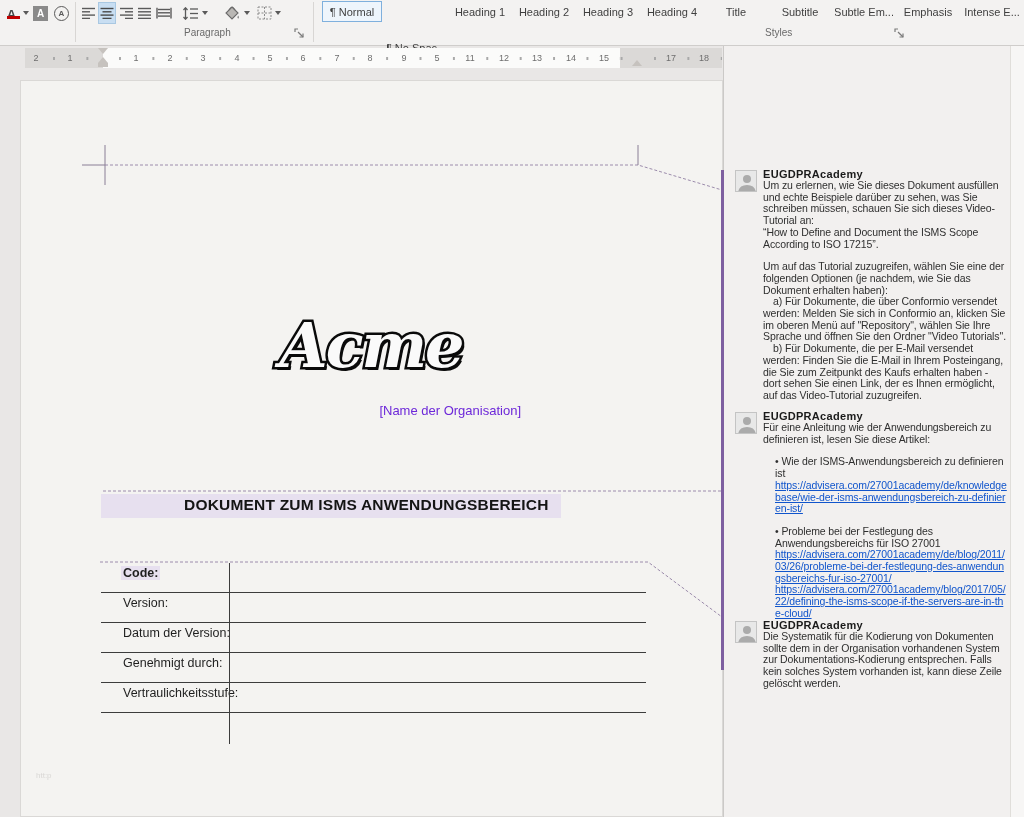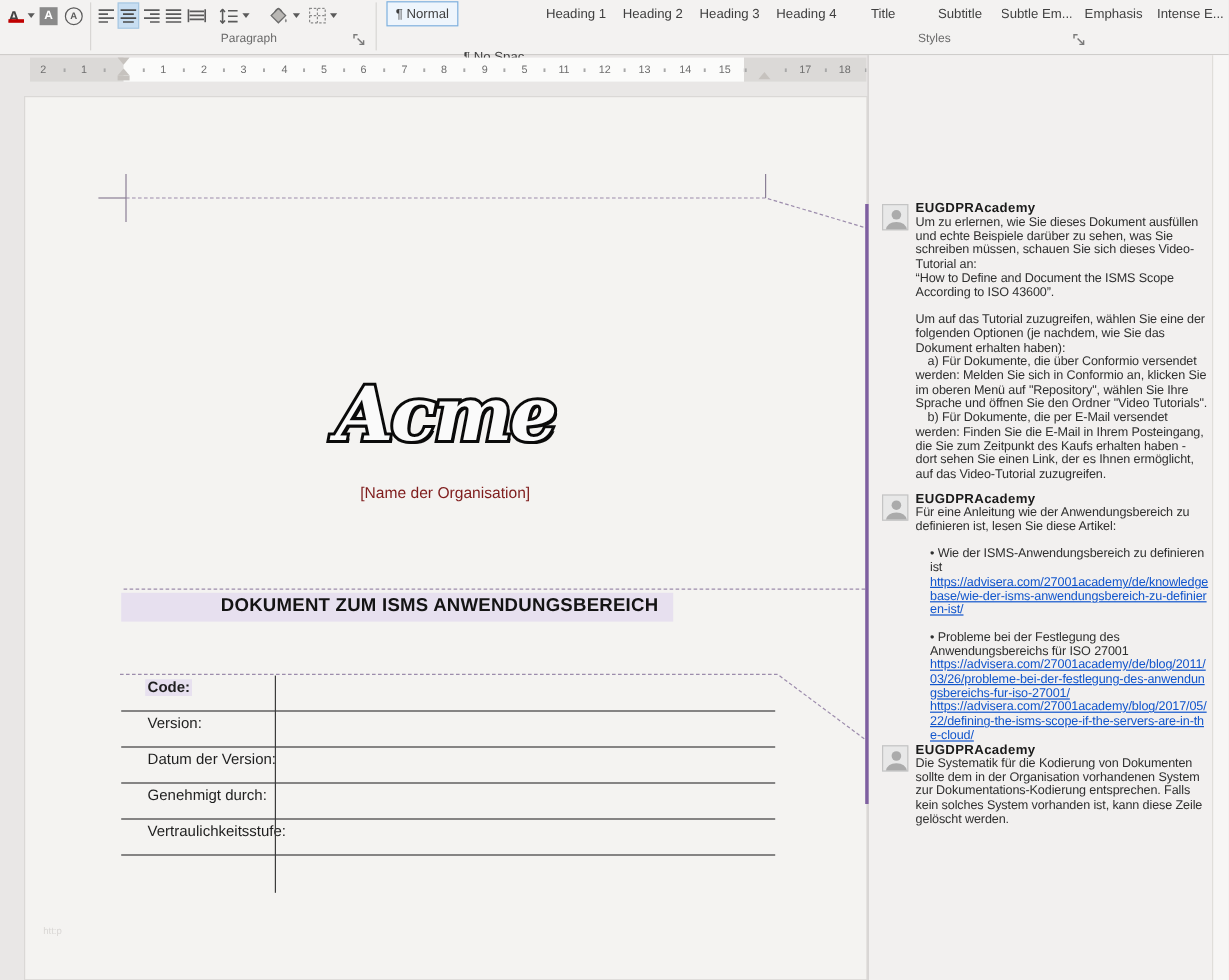--- a/index.html
+++ b/index.html
@@ -46,22 +46,22 @@
             border-bottom:6px solid #c6c2be; }
   .ind-box { width:10px; height:4px; background:#c6c2be; }
 
   
   .doc-page { position:absolute; left:20px; top:80px; width:703px; height:737px;
               background:#f4f3f1; border:1px solid #dad8d6; }
   .logo { position:absolute; left:200px; top:228px; width:300px; text-align:center;
           font-family:"DejaVu Serif", serif; font-style:italic; font-weight:bold; font-size:62px;
           color:#fafafa; -webkit-text-stroke:5px #0a0a0a; paint-order:stroke fill;
           text-shadow:2.5px 2.5px 0 #0a0a0a; letter-spacing:-2px; }
-  .org-name { position:absolute; left:200px; top:322px; width:300px; text-align:center;
-              font-size:13px; color:#7f1d1d; }
+  .org-name { position:absolute; left:200px; top:322px; width:300px; text-align:right;
+              font-size:13px; color:#6d28d9; }
   .doc-title { position:absolute; left:80px; top:413px; width:460px; height:24px;
                background:#e7e0ef; }
   .doc-title span { position:absolute; left:83px; top:2px; font-size:15.5px; font-weight:bold;
                     color:#141414; letter-spacing:0.2px; white-space:nowrap; }
   .info-table { position:absolute; left:80px; top:482px; width:545px; }
   .t-row { position:relative; width:545px; height:30px; border-bottom:1px solid #3c3c3c; }
   .t-row .lbl { position:absolute; left:22px; top:3px; font-size:12.5px; color:#1e1e1e; }
   .t-row .lbl.hl { background:#e7e0ef; padding:0 2px; margin-left:-2px; }
   .t-vline { position:absolute; left:128px; top:0; width:1px; height:181px; background:#3c3c3c; }
   .faint-footer { position:absolute; left:15px; top:690px; font-size:8px; color:#d9d7d5; }
@@ -314,21 +314,21 @@
     <div class="comment" style="top:122px;">
       <div class="avatar">
         <svg class="ic" width="22" height="22">
           <circle cx="11" cy="8" r="4" fill="#ababab"></circle>
           <path d="M2,23 Q2,14 11,14 Q20,14 20,23 Z" fill="#ababab"></path>
         </svg>
       </div>
       <div class="c-body">
         <div class="c-author">EUGDPRAcademy</div>
         <div class="c-text">Um zu erlernen, wie Sie dieses Dokument ausfüllen und echte Beispiele darüber zu sehen, was Sie schreiben müssen, schauen Sie sich dieses Video-Tutorial an:</div>
-        <div class="c-text">“How to Define and Document the ISMS Scope According to ISO 43600”.</div>
+        <div class="c-text">“How to Define and Document the ISMS Scope According to ISO 17215”.</div>
         <div class="c-text gap">Um auf das Tutorial zuzugreifen, wählen Sie eine der folgenden Optionen (je nachdem, wie Sie das Dokument erhalten haben):</div>
         <div class="c-text ind">a) Für Dokumente, die über Conformio versendet werden: Melden Sie sich in Conformio an, klicken Sie im oberen Menü auf "Repository", wählen Sie Ihre Sprache und öffnen Sie den Ordner "Video Tutorials".</div>
         <div class="c-text ind">b) Für Dokumente, die per E-Mail versendet werden: Finden Sie die E-Mail in Ihrem Posteingang, die Sie zum Zeitpunkt des Kaufs erhalten haben - dort sehen Sie einen Link, der es Ihnen ermöglicht, auf das Video-Tutorial zuzugreifen.</div>
       </div>
     </div>
 
     <div class="comment" style="top:364px;">
       <div class="avatar">
         <svg class="ic" width="22" height="22">
           <circle cx="11" cy="8" r="4" fill="#ababab"></circle>

